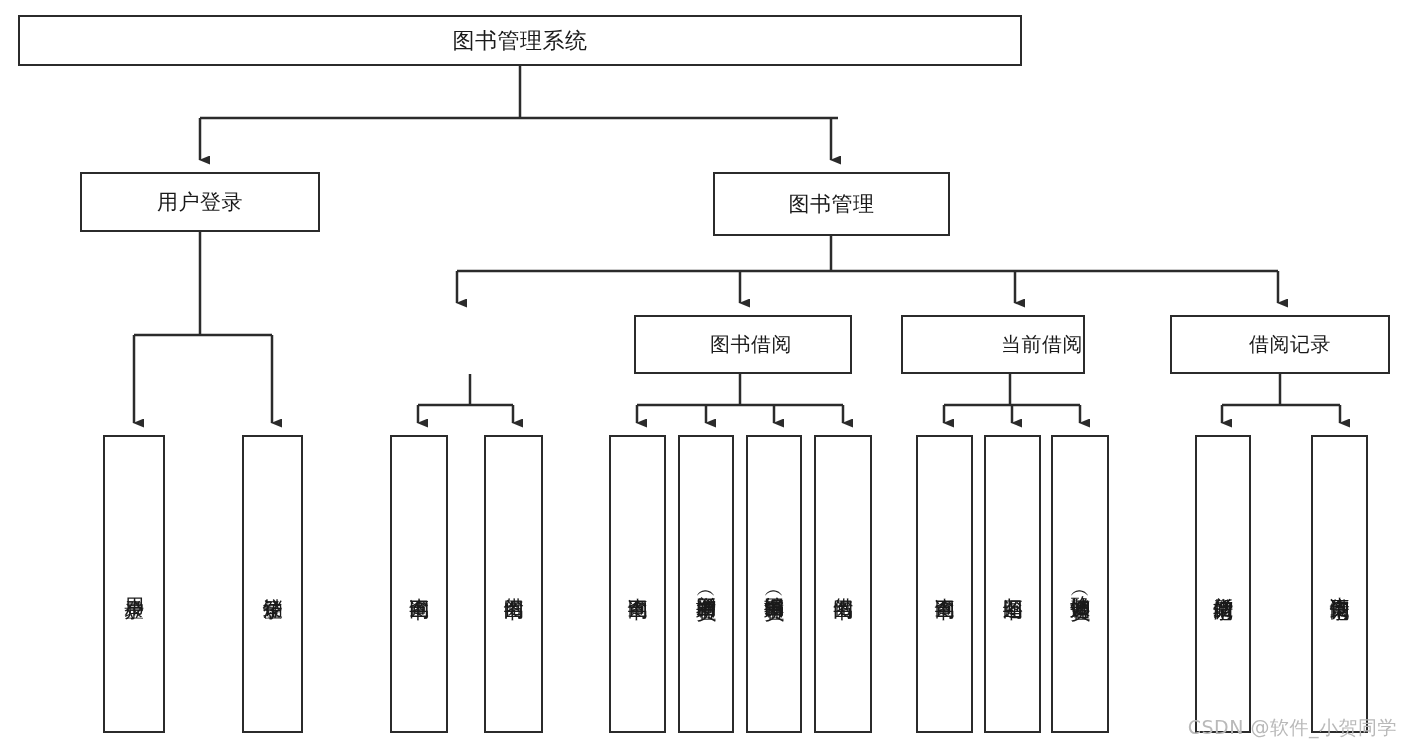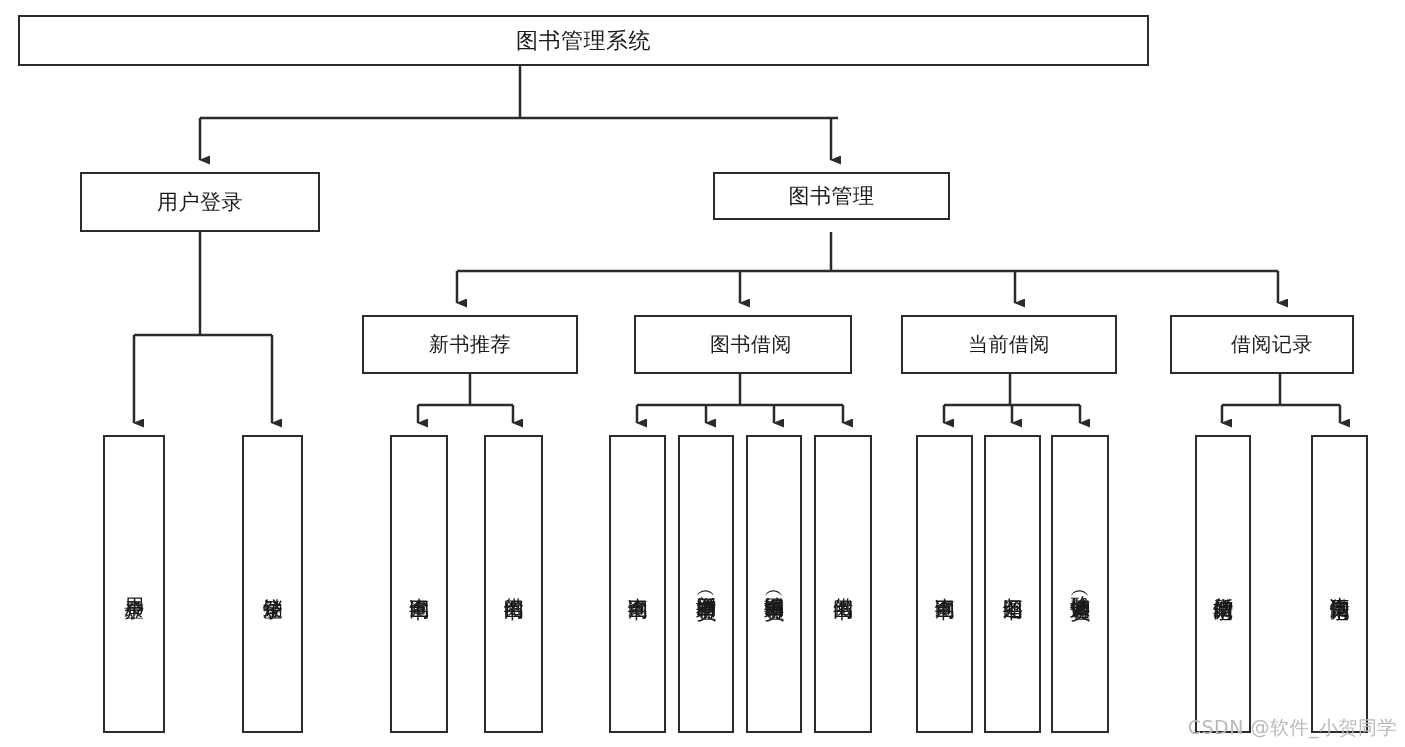--- a/index.html
+++ b/index.html
@@ -112,41 +112,38 @@
       <path d="M1012,405 L1012,423" marker-end="url(#arrow)"></path>
       <path d="M1080,405 L1080,423" marker-end="url(#arrow)"></path>
 
       <path d="M1280,374 L1280,405"></path>
       <path d="M1222,405 L1340,405"></path>
       <path d="M1222,405 L1222,423" marker-end="url(#arrow)"></path>
       <path d="M1340,405 L1340,423" marker-end="url(#arrow)"></path>
     </g>
   </svg>
 
-  <div class="node root" style="left:18px; top:15px; width:1131px; height:51px;">
+  <div class="node root" style="left:18px; top:15px; width:1004px; height:51px;">
     <span class="label">图书管理系统</span>
   </div>
 
   <div class="node level1" style="left:80px; top:172px; width:240px; height:60px;">
     <span class="label">用户登录</span>
   </div>
-  <div class="node level1" style="left:713px; top:172px; width:237px; height:48px;">
+  <div class="node level1" style="left:713px; top:172px; width:237px; height:64px;">
     <span class="label">图书管理</span>
   </div>
 
-  <div class="node level2" style="left:362px; top:315px; width:216px; height:59px;">
-    <span class="label">新书推荐</span>
-  </div>
   <div class="node level2" style="left:634px; top:315px; width:218px; height:59px;padding-left:16px;">
     <span class="label">图书借阅</span>
   </div>
-  <div class="node level2" style="left:901px; top:315px; width:216px; height:59px;">
+  <div class="node level2" style="left:901px; top:315px; width:184px; height:59px;justify-content:flex-end;">
     <span class="label">当前借阅</span>
   </div>
-  <div class="node level2" style="left:1170px; top:315px; width:184px; height:59px;padding-left:20px;">
+  <div class="node level2" style="left:1170px; top:315px; width:220px; height:59px;padding-left:20px;">
     <span class="label">借阅记录</span>
   </div>
 
   <div class="node vertical" style="left:103px; top:435px; width:62px; height:298px;">
     <span class="label">用户登录</span>
   </div>
   <div class="node vertical" style="left:242px; top:435px; width:61px; height:298px;">
     <span class="label">注销登录</span>
   </div>
 

